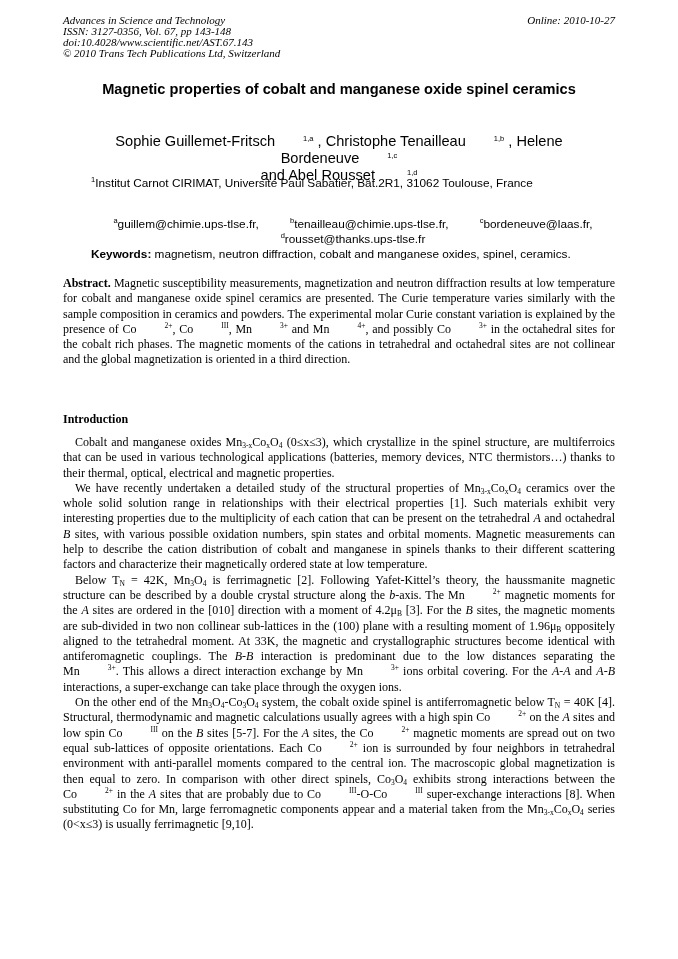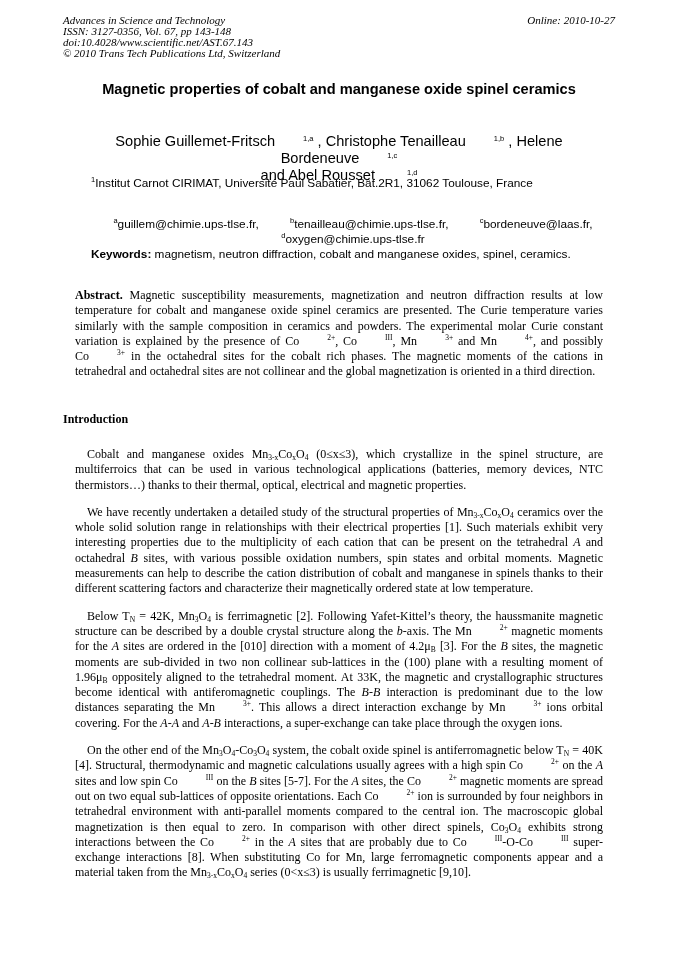--- a/index.html
+++ b/index.html
@@ -9,21 +9,21 @@
   .sans { font-family: "Liberation Sans", "DejaVu Sans", sans-serif; }
   .header { position: absolute; top: 15px; left: 0; width: 552px; font-style: italic; font-size: 11px; line-height: 11px; }
   .header .right { position: absolute; right: 0; top: 0; }
   .title { position: absolute; top: 81px; left: 0; width: 552px; text-align: center; font-weight: bold; font-size: 14.6px; }
   .authors { position: absolute; top: 133px; left: 0; width: 552px; text-align: center; font-size: 14.6px; line-height: 17px; }
   .affil { position: absolute; top: 176px; left: 0; width: 552px; text-align: left; font-size: 11.8px; line-height: 14px; }
   .emails { position: absolute; top: 197px; left: 0; width: 552px; text-align: center; font-size: 11.8px; line-height: 15px; margin-top: 20px; }
   .keywords { position: absolute; top: 247px; left: 0; width: 552px; font-size: 11.8px; }
   .keywords b { font-weight: bold; padding-left: 28px; }
   .block { position: absolute; left: 0; width: 552px; font-size: 12px; line-height: 15.3px; text-align: justify; }
-  .block p { margin: 12px; }
+  .block p { margin: 0; }
   .indent { text-indent: 12px; }
   sup, sub { font-size: 7.5px; line-height: 0; }
   sup { vertical-align: 5px; padding-left: 28px; }
   sub { vertical-align: -2px; }
   .h-intro { position: absolute; top: 412px; left: 0; font-weight: bold; font-size: 12px; }
   i { font-style: italic; }
 </style>
 </head>
 <body>
 
@@ -45,21 +45,21 @@
   </div>
 
   <div class="affil sans">
     <sup>1</sup><span>Institut Carnot CIRIMAT, Université Paul Sabatier, Bât.2R1, 31062 Toulouse, France</span>
   </div>
 
   <div class="emails sans">
     <sup>a</sup><span>guillem@chimie.ups-tlse.fr,</span>
     <sup>b</sup><span>tenailleau@chimie.ups-tlse.fr,</span>
     <sup>c</sup><span>bordeneuve@laas.fr,</span><br>
-    <sup>d</sup><span>oxygen@chimie.ups-tlse.fr</span>
+    <sup>d</sup><span>rousset@thanks.ups-tlse.fr</span>
   </div>
 
   <div class="keywords sans">
     <b>Keywords:</b><span> magnetism, neutron diffraction, cobalt and manganese oxides, spinel, ceramics.</span>
   </div>
 
   <div class="block serif" style="top:276px;">
     <p><b>Abstract.</b> Magnetic susceptibility measurements, magnetization and neutron diffraction results at low temperature for cobalt and manganese oxide spinel ceramics are presented. The Curie temperature varies similarly with the sample composition in ceramics and powders. The experimental molar Curie constant variation is explained by the presence of Co<sup>2+</sup>, Co<sup>III</sup>, Mn<sup>3+</sup> and Mn<sup>4+</sup>, and possibly Co<sup>3+</sup> in the octahedral sites for the cobalt rich phases. The magnetic moments of the cations in tetrahedral and octahedral sites are not collinear and the global magnetization is oriented in a third direction.</p>
   </div>
 

